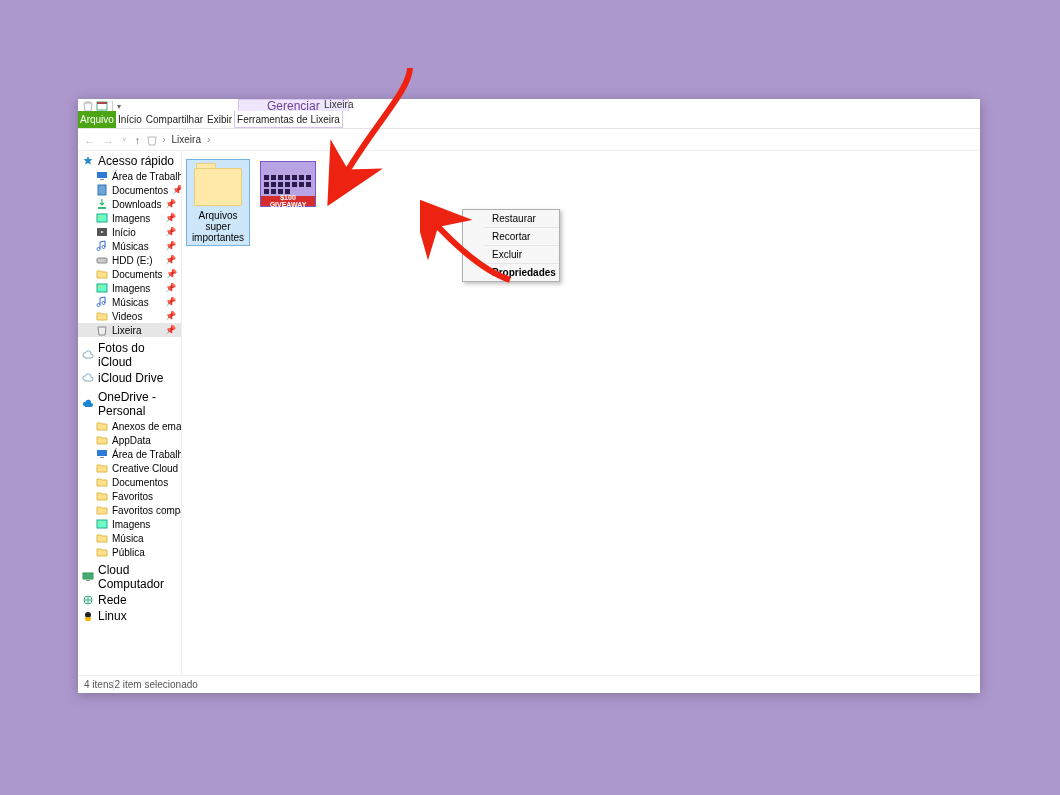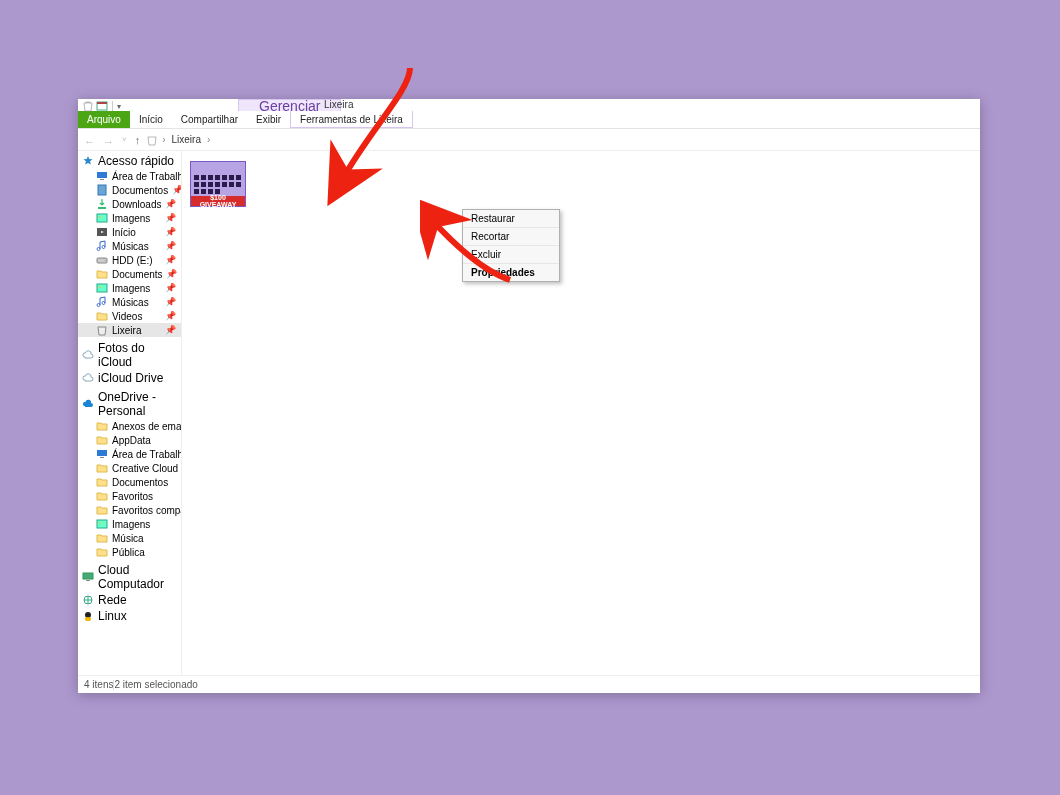--- a/index.html
+++ b/index.html
@@ -22,32 +22,32 @@
   .ribbon-top {
     height: 30px; display:flex; flex-direction:column;
   }
   .topbar {
     height: 12px;
     display:flex; align-items:flex-end;
     padding-left: 160px;
     gap: 0;
   }
   .topbar .ctx-head {
-    font-size:14px; color:#6a3fa0; background:#f0e6fb;
+    font-size:12px; color:#6a3fa0; background:#f0e6fb;
     height:12px; line-height:12px;
-    padding: 0 20px;
+    padding: 0 28px;
     border:1px solid #d6c5f0;
     border-bottom:none;
   }
   .tabbar {
     height: 18px; display:flex; align-items:stretch;
     border-bottom:1px solid #e3e3e3;
   }
   .tabbar .tab {
-    padding:0 9px; font-size:10px; display:flex; align-items:center;
+    padding:0 2px; font-size:10px; display:flex; align-items:center;
     color:#222;
   }
   .tabbar .tab.file { background:#4ca614; color:#fff; }
   .tabbar .tab.ctx { border:1px solid #d6c5f0; border-top:none; }
   
   .navbar {
     height: 22px;
     display:flex; align-items:center;
     gap:4px;
     padding: 0 4px;
@@ -148,20 +148,21 @@
   .thumb.giveaway .grid{display:flex;flex-wrap:wrap;padding:2px;}
   
   .ctxmenu {
     position:absolute;
     left:280px; top:58px;
     width: 98px;
     background:#f7f7f7;
     border:1px solid #b0b0b0;
     box-shadow: 2px 2px 4px rgba(0,0,0,.25);
     font-size:10px;
+    padding-left:21px;
   }
   .ctxmenu .mi {
     padding: 3px 8px;
     border-bottom:1px solid #e6e6e6;
   }
   .ctxmenu .mi:last-child{border-bottom:none;}
   .ctxmenu .mi.bold{font-weight:bold;}
   
   .status {
     height:18px; border-top:1px solid #eee;
@@ -482,20 +483,27 @@
             <svg viewBox="0 0 12 12">
               <circle cx="6" cy="5" r="3" fill="#222"></circle>
               <ellipse cx="6" cy="9" rx="3" ry="2" fill="#f7b500"></ellipse>
             </svg>
           </span>
           <span>Linux</span>
         </div>
       </div>
     <div class="content">
       <div class="items" id="items">
+          <div class="fitem selected">
+            <div class="thumb folder">
+              <div class="tab"></div>
+              <div class="body"></div>
+            </div>
+            <div class="label">Arquivos super importantes</div>
+          </div>
           <div class="fitem">
             <div class="thumb giveaway">
               <div class="grid">
                 <div class="dot"></div>
                 <div class="dot"></div>
                 <div class="dot"></div>
                 <div class="dot"></div>
                 <div class="dot"></div>
                 <div class="dot"></div>
                 <div class="dot"></div>

